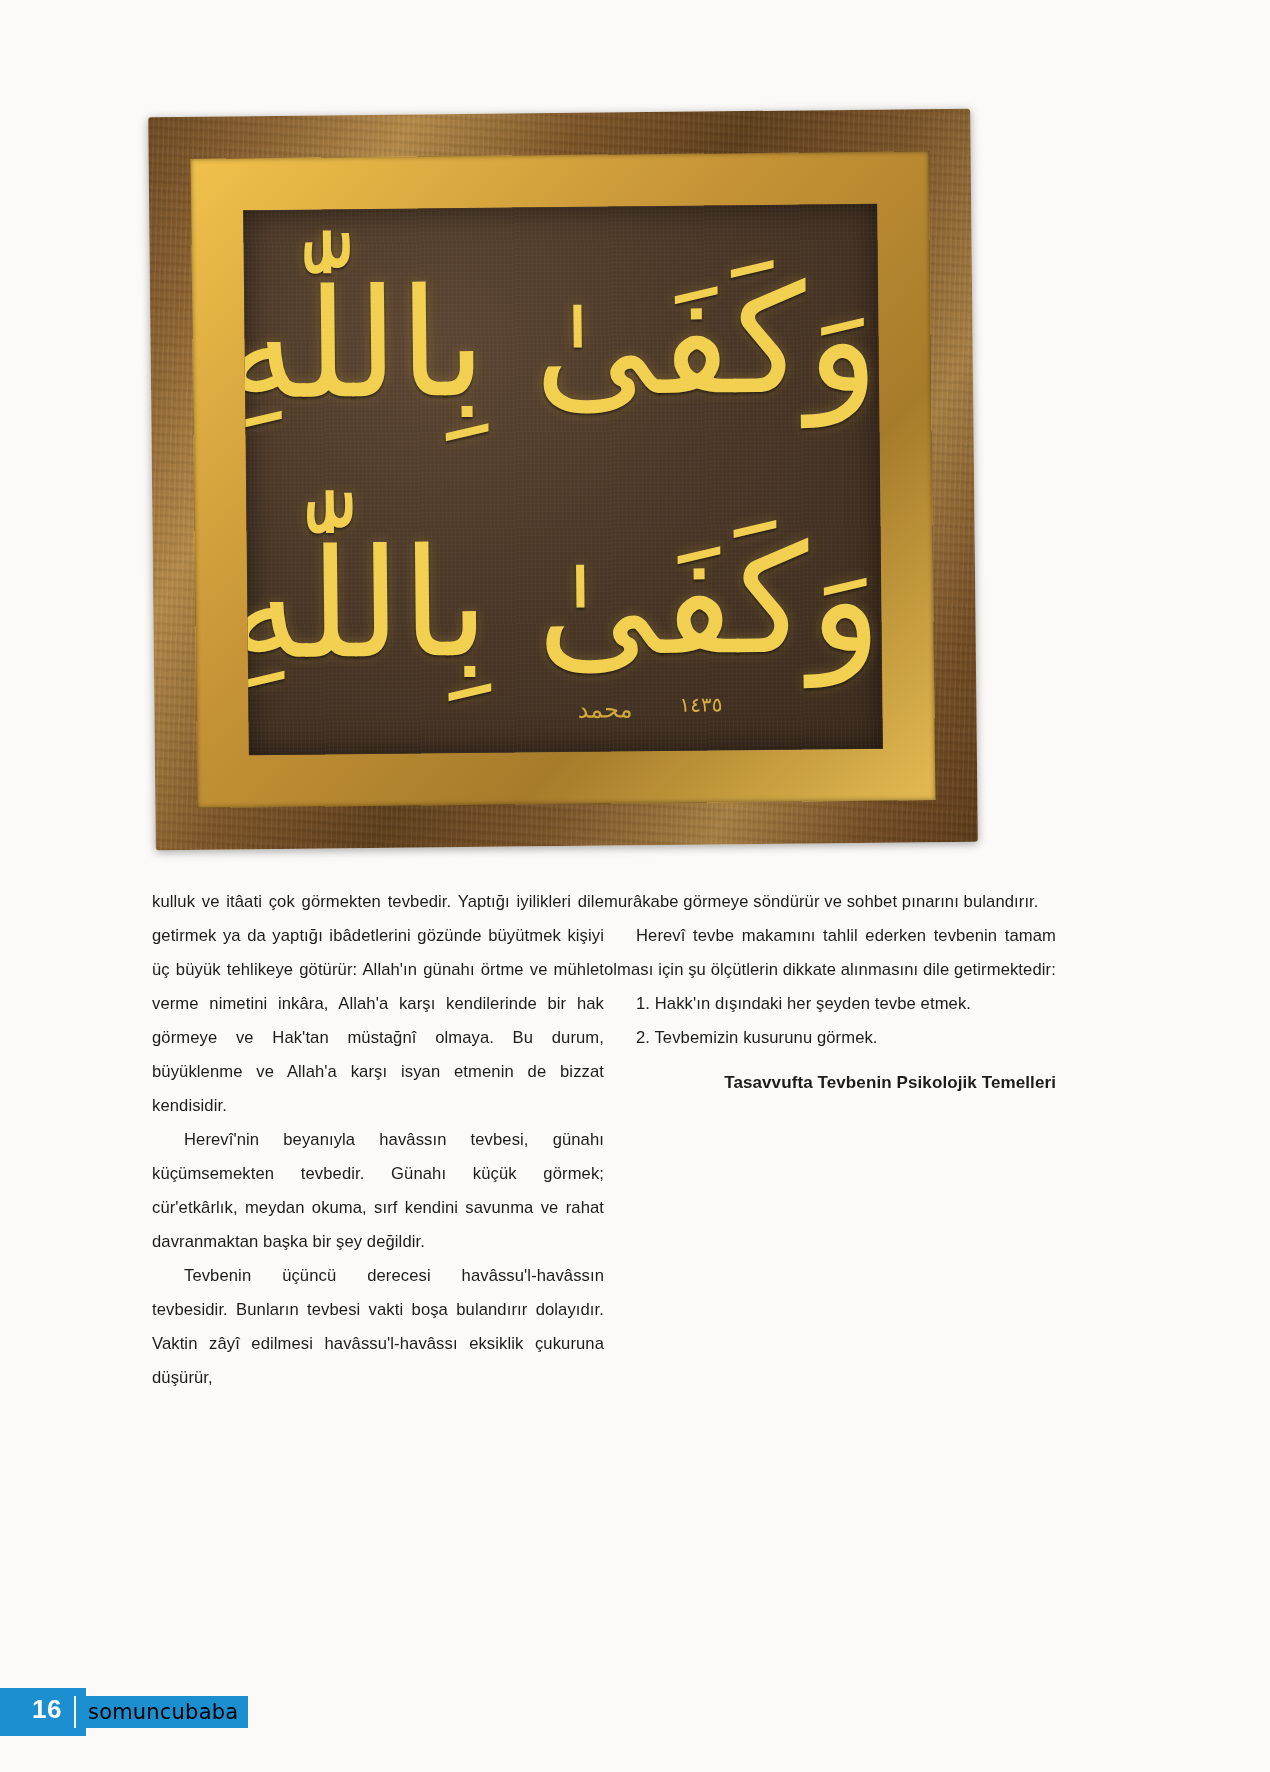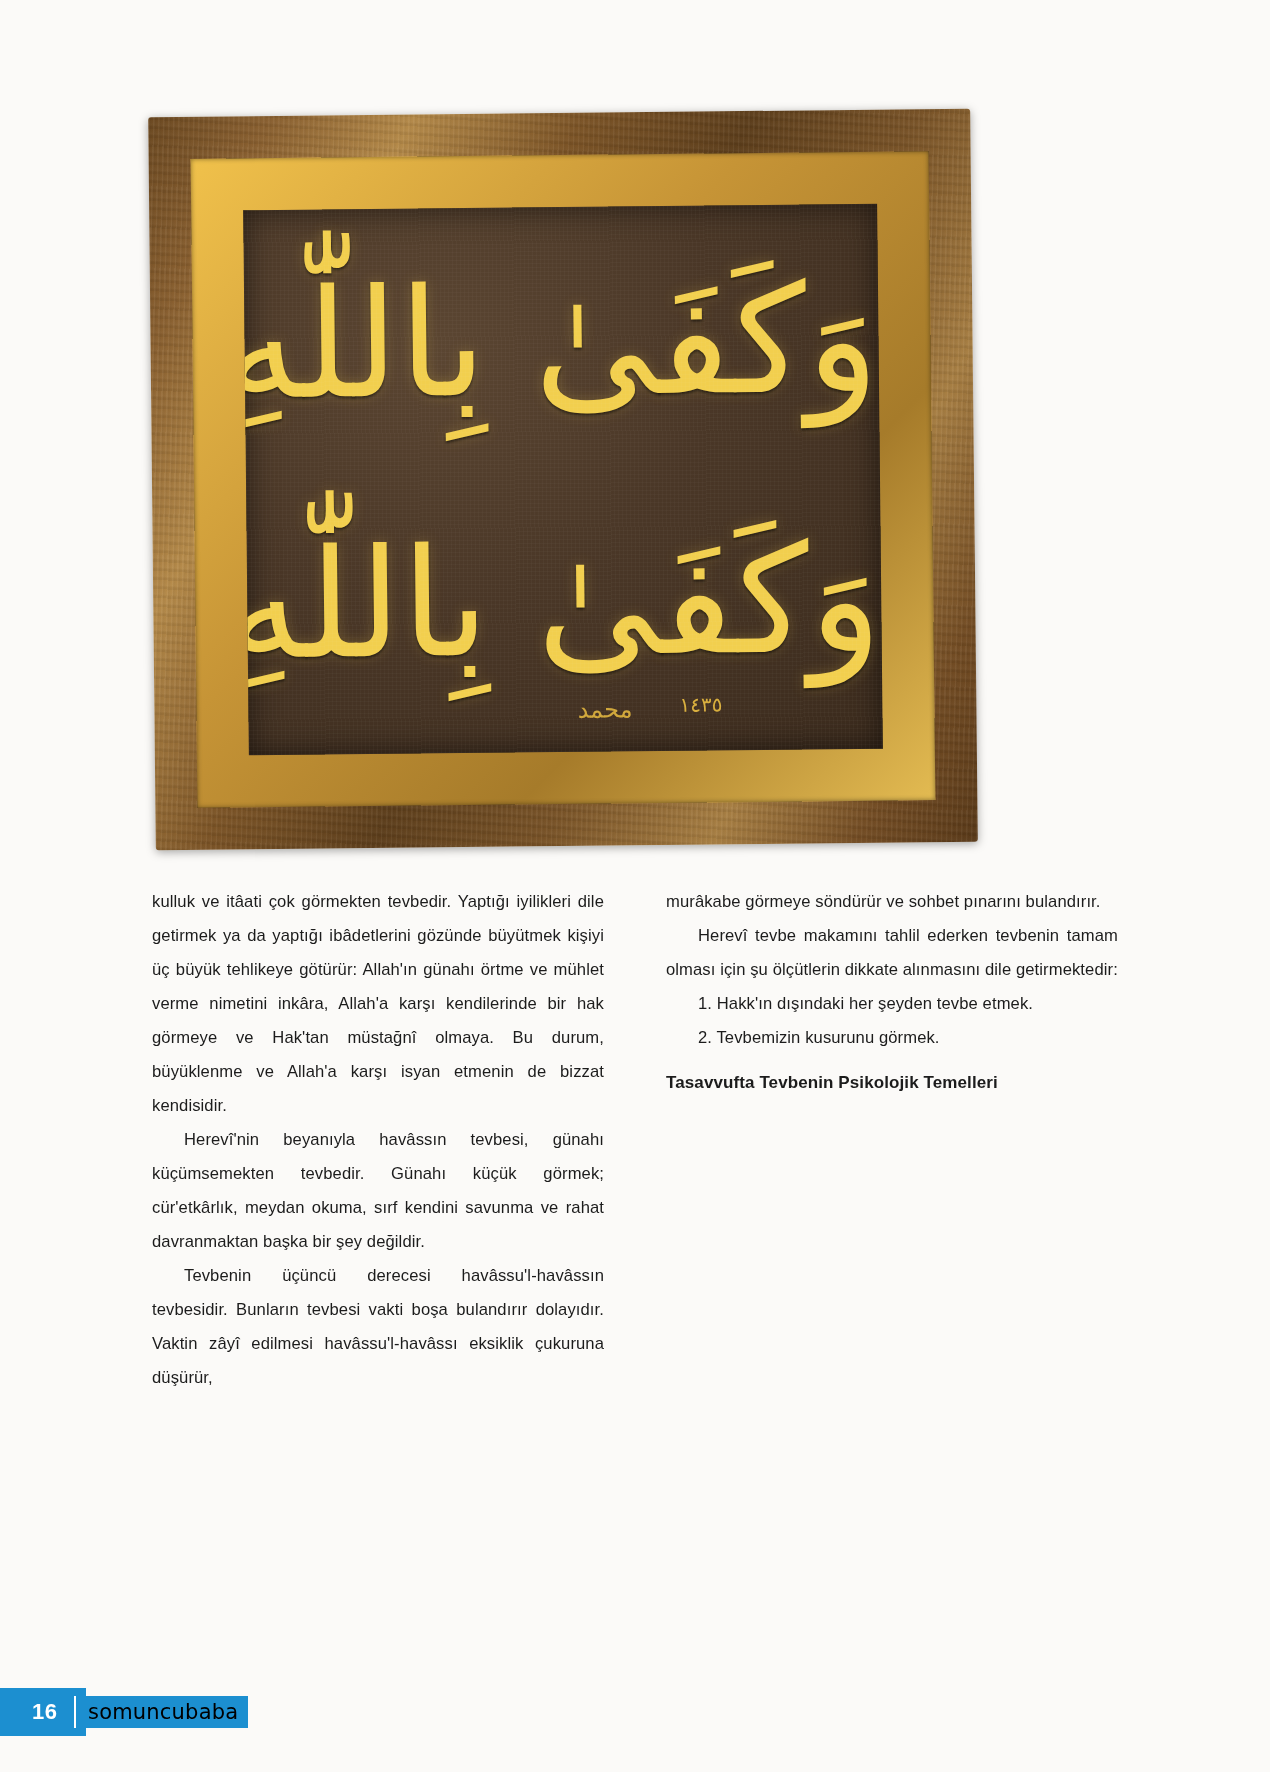--- a/index.html
+++ b/index.html
@@ -115,21 +115,20 @@
   }
 
   
   .columns {
     position: absolute;
     left: 152px;
     top: 885px;
     width: 966px;
     height: 560px;
     display: flex;
-    gap: 62px;
   }
   .col {
     width: 452px;
     color: #1c1c1c;
     font-size: 16.6px;
     line-height: 2.05;
     text-align: justify;
     letter-spacing: 0.1px;
   }
   .col p {
@@ -140,21 +139,21 @@
   }
   .col p.no-indent {
     text-indent: 0;
   }
   .col h3 {
     margin: 14px 0 4px 0;
     font-size: 17px;
     font-weight: bold;
     letter-spacing: 0.1px;
     line-height: 1.6;
-    text-align: left;
+    text-align: right;
   }
 
   
   .footer {
     position: absolute;
     left: 0;
     bottom: 0;
     width: 1270px;
     height: 122px;
   }
@@ -164,21 +163,21 @@
     bottom: 36px;
     width: 86px;
     height: 48px;
     background: #1c8fd0;
   }
   .page-number {
     position: absolute;
     left: 32px;
     bottom: 47px;
     color: #ffffff;
-    font-size: 22px;
+    font-size: 26px;
     font-weight: bold;
     letter-spacing: 0.5px;
   }
   .brand-chip {
     position: absolute;
     left: 78px;
     bottom: 44px;
     height: 32px;
     padding: 0 10px;
     background: #1c8fd0;

